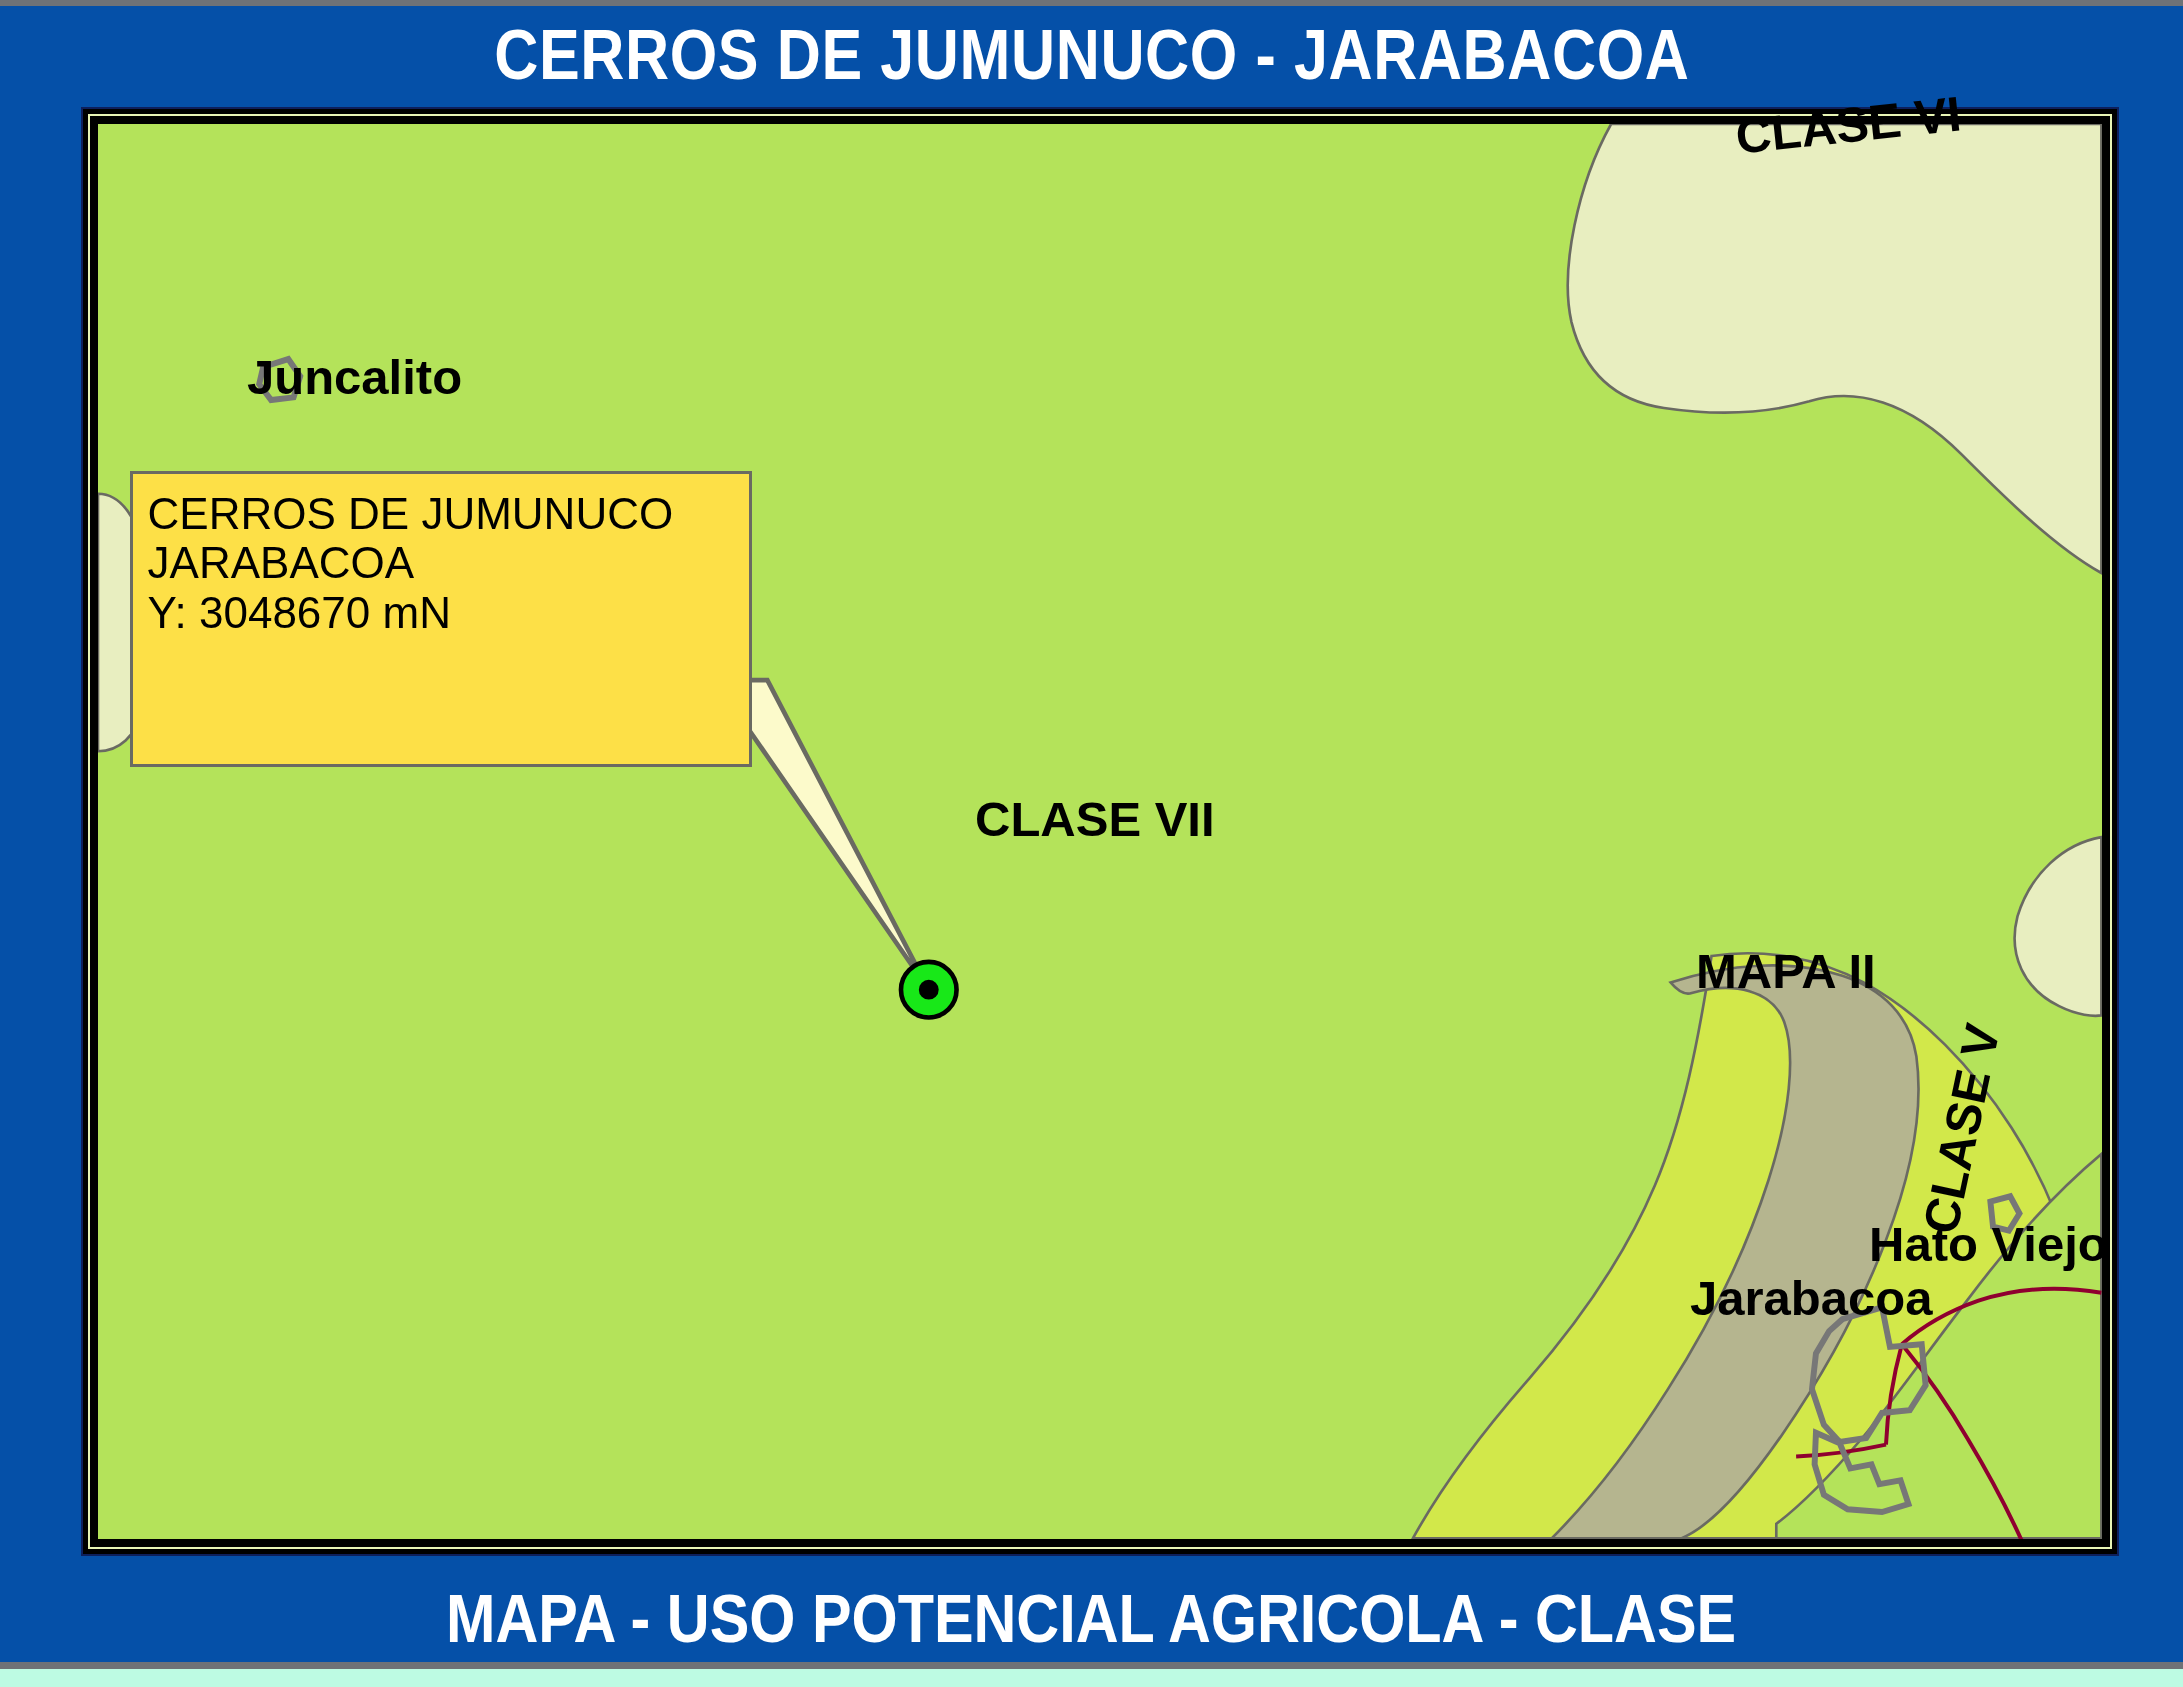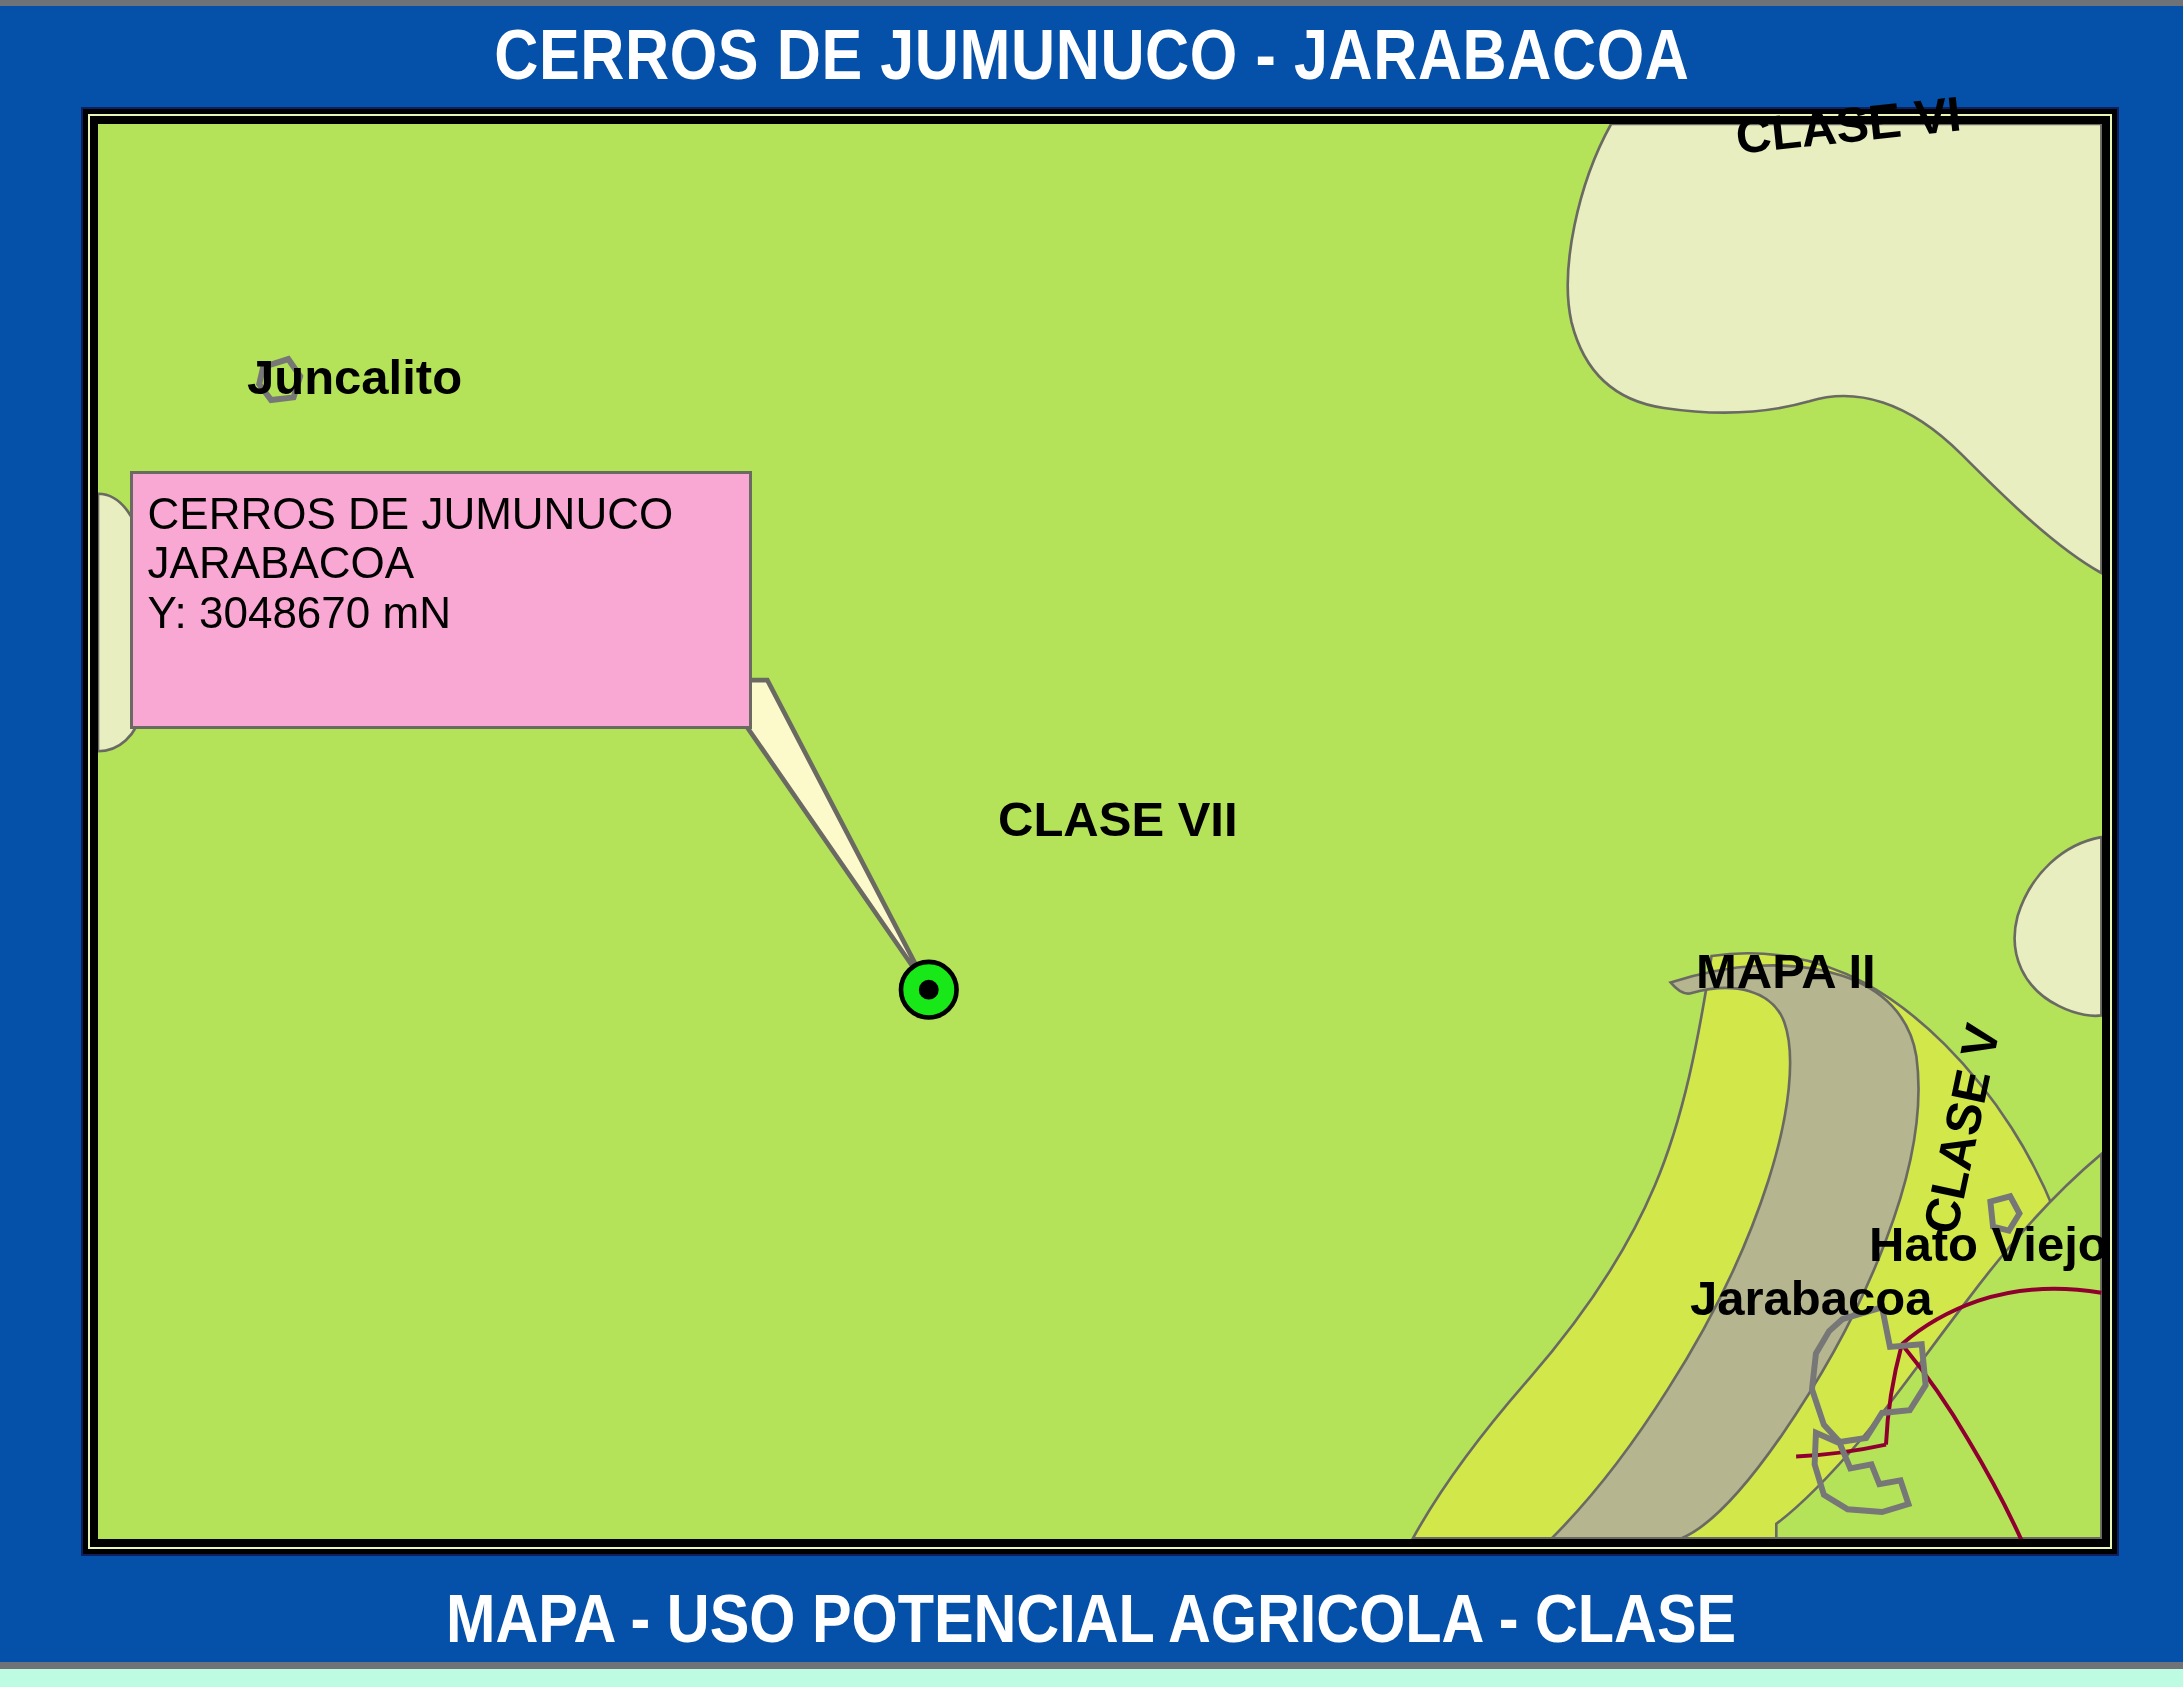--- a/index.html
+++ b/index.html
@@ -113,35 +113,35 @@
   }
   .lbl-class {
     font-weight: bold;
     font-size: 49px;
   }
   .lbl-town {
     font-weight: bold;
     font-size: 49px;
   }
   #label-clase-vi  { left: 1733px; top: 109px;  transform: rotate(-6deg); transform-origin: left top; }
-  #label-clase-vii { left: 975px; top: 791px; margin-left: 23px; }
+  #label-clase-vii { left: 975px; top: 791px; }
   #label-clase-ii  { left: 1696px; top: 943px; }
   #label-clase-v   { left: 1912px; top: 1227px; transform: rotate(-78deg); transform-origin: left top; }
   #label-juncalito { left: 247px;  top: 349px;  }
   #label-hato      { left: 1869px; top: 1216px; }
   #label-jarabacoa { left: 1690px; top: 1270px; }
 
   
   .callout-box {
     position: absolute;
     left: 130px;
     top: 471px;
     width: 622px;
-    height: 258px;
-    background: #f9a8d4;
+    height: 296px;
+    background: #fde047;
     border: 3.3px solid #6a6a62;
     box-sizing: border-box;
     padding: 14.6px 0 0 14.6px;
   }
   .callout-line {
     display: block;
     font-size: 44px;
     color: #000000;
     line-height: 1.13;
     white-space: nowrap;

